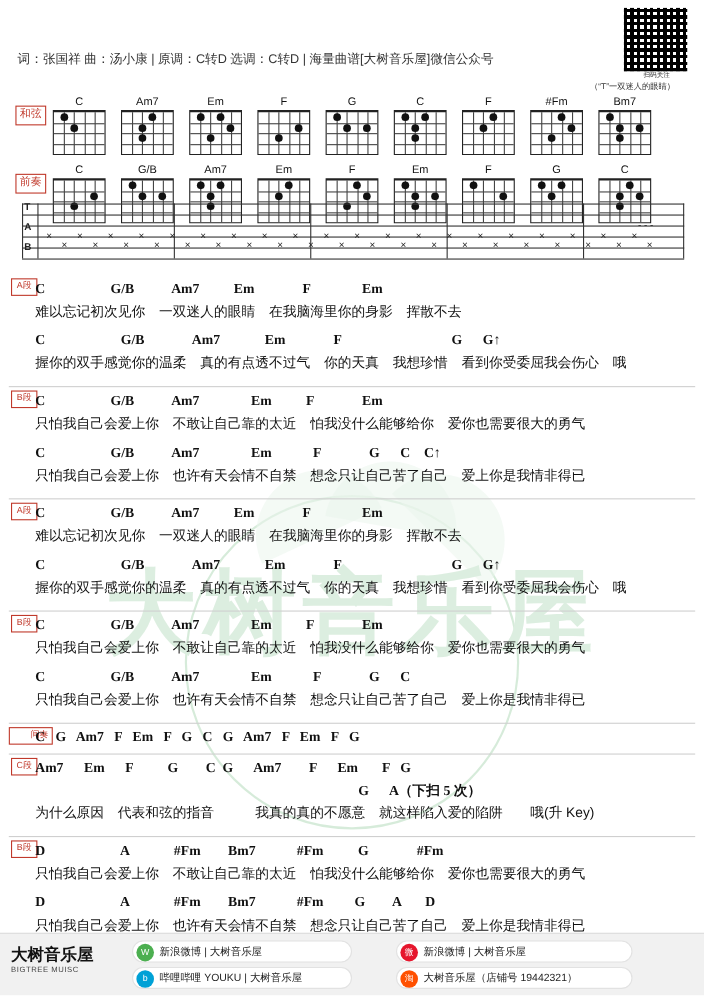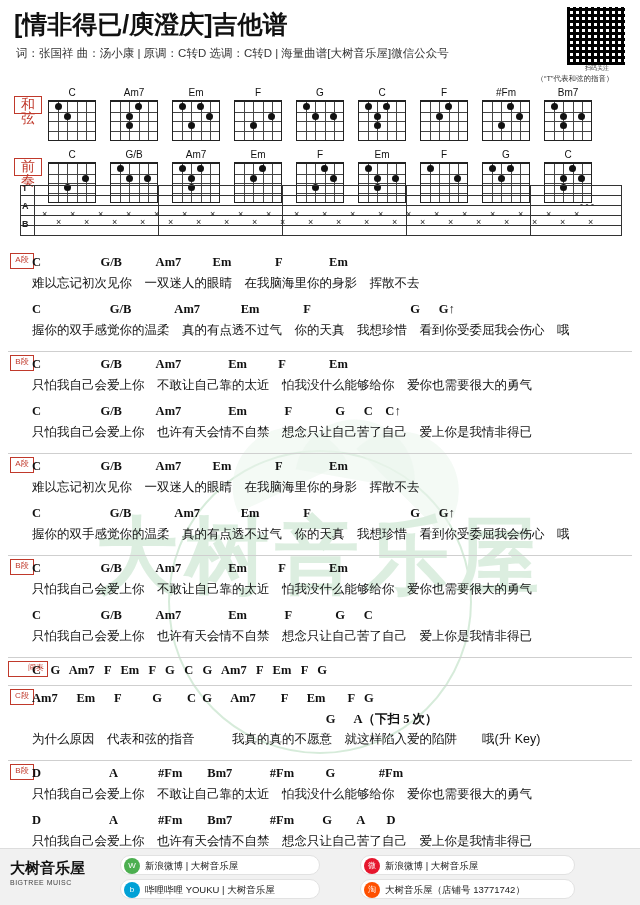--- a/index.html
+++ b/index.html
@@ -56,21 +56,21 @@
     border:1px solid #fff;
   }
   .qr-label{
     position:absolute;right:14px;top:64px;width:58px;text-align:center;
     font-size:6px;color:#333;
   }
 
   
   .rowlabel{
     position:absolute;width:26px;height:16px;border:1px solid #c0392b;
-    color:#c0392b;font-size:14px;line-height:14px;text-align:center;
+    color:#c0392b;font-size:10px;line-height:14px;text-align:center;
     background:#fff;
   }
   .chordbox{position:absolute;}
   .chordbox .cname{
     position:absolute;top:-13px;left:0;width:100%;text-align:center;
     font-size:10px;color:#111;
   }
   .grid{
     position:relative;border:1px solid #222;border-top:2px solid #222;
     background:#fff;
@@ -142,25 +142,24 @@
 <div class="page">
 
   <div class="watermark">
     <div class="wm-circle"></div>
     <div class="wm-leaf" style="left:170px;top:0px;transform:rotate(-25deg);"></div>
     <div class="wm-leaf" style="left:250px;top:-10px;transform:rotate(10deg);"></div>
     <div class="wm-leaf" style="left:310px;top:10px;transform:rotate(45deg);"></div>
     <div class="wm-text">大树音乐屋</div>
   </div>
 
-  <div class="title">[情非得已/庾澄庆]吉他谱</div>
   <div class="subtitle">词：张国祥 曲：汤小康 | 原调：C转D 选调：C转D | 海量曲谱[大树音乐屋]微信公众号</div>
   <div class="qr"></div>
   <div class="qr-label">扫码关注</div>
-  <div class="tipbox">（“T”代表和弦的指音）</div>
+  <div class="tipbox">（“T”一双迷人的眼睛）</div>
 
   <div class="rowlabel" style="left:14px;top:96px;">和弦</div>
   <div id="chordrow1">
       <div class="chordbox" style="left: 48px; top: 100px;">
         <div class="cname">C</div>
         <div class="grid" style="width: 46px; height: 38px;">
           <div class="vline" style="left: 9.2px;"></div>
           <div class="vline" style="left: 18.4px;"></div>
           <div class="vline" style="left: 27.6px;"></div>
           <div class="vline" style="left: 36.8px;"></div>
@@ -548,17 +547,17 @@
     <div class="pill" style="left:360px;top:6px;width:215px;">
       <span class="ic weibo-ic">微</span>
       <span>新浪微博 | 大树音乐屋</span>
     </div>
     <div class="pill" style="left:120px;top:30px;width:200px;">
       <span class="ic bili-ic">b</span>
       <span>哔哩哔哩 YOUKU | 大树音乐屋</span>
     </div>
     <div class="pill" style="left:360px;top:30px;width:215px;">
       <span class="ic taobao-ic">淘</span>
-      <span>大树音乐屋（店铺号 13771742）</span>
+      <span>大树音乐屋（店铺号 19442321）</span>
     </div>
   </div>
 
 </div>
 
 </body></html>

